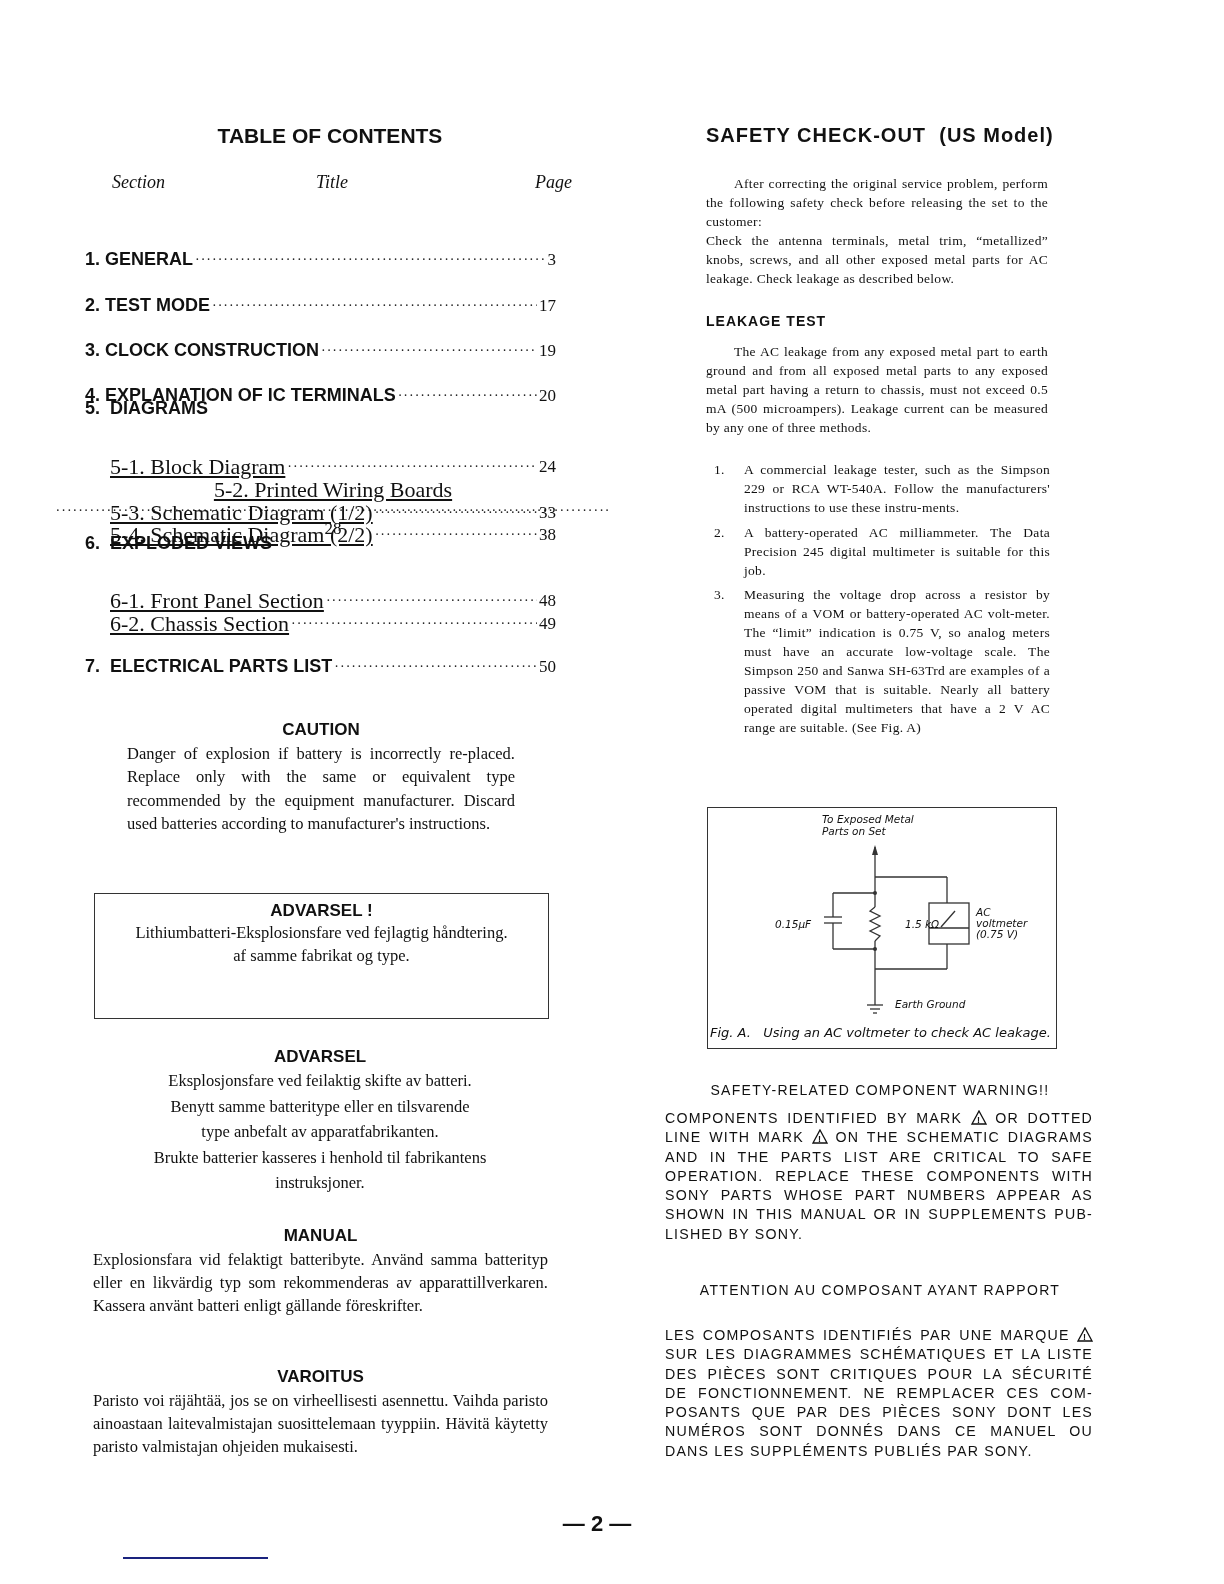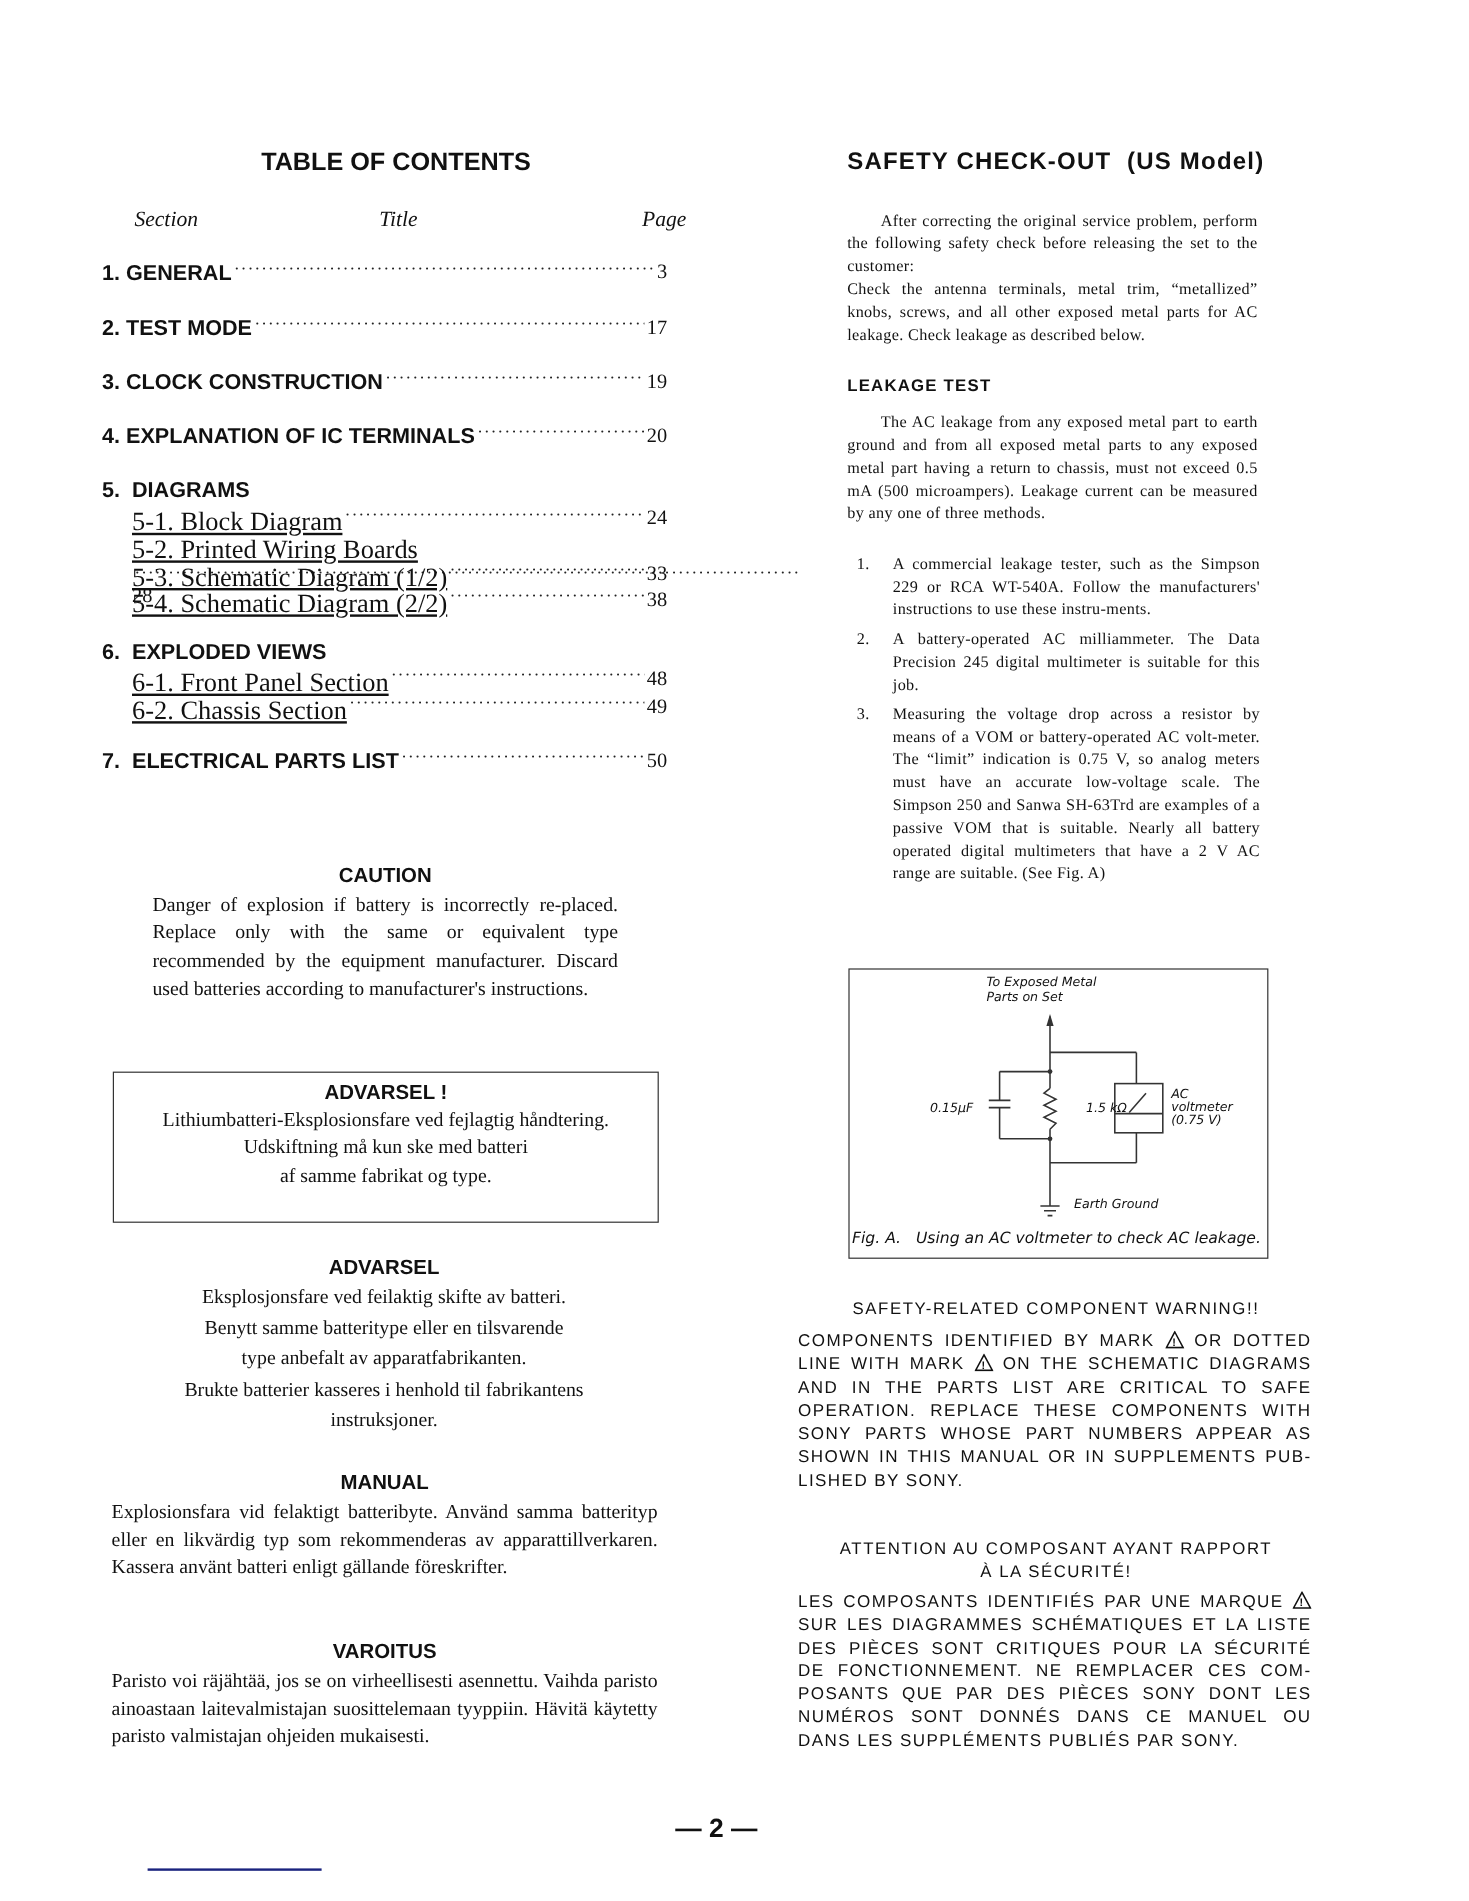--- a/index.html
+++ b/index.html
@@ -5,21 +5,21 @@
   html, body { margin: 0; padding: 0; background: #ffffff; }
   body { width: 1224px; height: 1584px; position: relative; overflow: hidden; color: #111; }
   .abs { position: absolute; }
   .sans { font-family: "Liberation Sans", "DejaVu Sans", sans-serif; }
   .serif { font-family: "Liberation Serif", "DejaVu Serif", serif; }
   .bold { font-weight: bold; }
 
   
   .toc-title { left: 85px; width: 490px; top: 124px; text-align: center; font-size: 21px; }
   .toc-head { top: 172px; font-size: 18px; font-style: italic; }
-  .toc-row { left: 85px; width: 471px; display: flex; align-items: flex-start; font-size: 18px; }
+  .toc-row { left: 85px; width: 471px; display: flex; align-items: center; font-size: 18px; margin-top: 32px; }
   .toc-row .label { white-space: nowrap; }
   .toc-row .dots { flex: 1; overflow: hidden; white-space: nowrap; margin: 0 2px; font-family: "Liberation Serif", serif; font-size: 14px; letter-spacing: 1px; color: #222; }
   .toc-row .dots::before { content: "··································································································"; }
   .toc-row .page { font-family: "Liberation Serif", serif; font-weight: normal; font-size: 17px; }
   .toc-sec { font-family: "Liberation Sans", sans-serif; font-weight: bold; font-size: 18px; }
   .toc-sub { left: 110px; width: 446px; }
   .toc-sub .label { font-family: "Liberation Serif", serif; font-size: 22px; text-decoration: underline; }
 
   
   .heading-c { text-align: center; font-family: "Liberation Sans", sans-serif; font-weight: bold; font-size: 17px; }
@@ -115,21 +115,20 @@
   <span class="dots"></span>
   <span class="page">50</span>
 </div>
 
 <div class="abs heading-c" style="left:127px; width:388px; top:720px;">CAUTION</div>
 <div class="abs para" style="left:127px; width:388px; top:742px;">Danger of explosion if battery is incorrectly re-placed. Replace only with the same or equivalent type recommended by the equipment manufacturer. Discard used batteries according to manufacturer's instructions.</div>
 
 <div class="abs box" style="left:94px; top:893px; width:453px; height:124px;">
   <div class="heading-c" style="margin-top:7px;">ADVARSEL !</div>
   <div class="para-c" style="line-height:23.3px;">Lithiumbatteri-Eksplosionsfare ved fejlagtig håndtering.</div>
-  <div class="para-c" style="line-height:23.3px;">Udskiftning må kun ske med batteri</div>
   <div class="para-c" style="line-height:23.3px;">af samme fabrikat og type.</div>
 </div>
 
 <div class="abs heading-c" style="left:85px; width:470px; top:1047px;">ADVARSEL</div>
 <div class="abs" style="left:85px; width:470px; top:1068px;">
   <div class="para-c">Eksplosjonsfare ved feilaktig skifte av batteri.</div>
   <div class="para-c">Benytt samme batteritype eller en tilsvarende</div>
   <div class="para-c">type anbefalt av apparatfabrikanten.</div>
   <div class="para-c">Brukte batterier kasseres i henhold til fabrikantens</div>
   <div class="para-c">instruksjoner.</div>
@@ -229,21 +228,20 @@
   <span>OR DOTTED LINE WITH MARK</span>
   <svg class="tri" viewBox="0 0 16 15">
       <polygon points="8,1 15,14 1,14" fill="none" stroke="#111" stroke-width="1.3"></polygon>
       <text x="8" y="12.5" font-size="9" font-weight="bold" text-anchor="middle" fill="#111" font-family="Liberation Sans, sans-serif">!</text>
     </svg>
   <span>ON THE SCHEMATIC DIAGRAMS AND IN THE PARTS LIST ARE CRITICAL TO SAFE OPERATION.  REPLACE THESE COMPONENTS WITH SONY PARTS WHOSE PART NUMBERS APPEAR AS SHOWN IN THIS MANUAL OR IN SUPPLEMENTS PUB-LISHED BY SONY.</span>
 </div>
 
 <div class="abs sans" style="left:660px; width:440px; top:1281px; text-align:center; font-size:14px; letter-spacing:1.3px; line-height:19px;">
   <div>ATTENTION AU COMPOSANT AYANT RAPPORT</div>
-  <div>À LA SÉCURITÉ!</div>
 </div>
 <div class="abs warn-body" style="top:1326px;">
   <span>LES COMPOSANTS IDENTIFIÉS PAR UNE MARQUE</span>
   <svg class="tri" viewBox="0 0 16 15">
       <polygon points="8,1 15,14 1,14" fill="none" stroke="#111" stroke-width="1.3"></polygon>
       <text x="8" y="12.5" font-size="9" font-weight="bold" text-anchor="middle" fill="#111" font-family="Liberation Sans, sans-serif">!</text>
     </svg>
   <span>SUR LES DIAGRAMMES SCHÉMATIQUES ET LA LISTE DES PIÈCES SONT CRITIQUES POUR LA SÉCURITÉ DE FONCTIONNEMENT.  NE REMPLACER CES COM-POSANTS QUE PAR DES PIÈCES SONY DONT LES NUMÉROS SONT DONNÉS DANS CE MANUEL OU DANS LES SUPPLÉMENTS PUBLIÉS PAR SONY.</span>
 </div>
 

